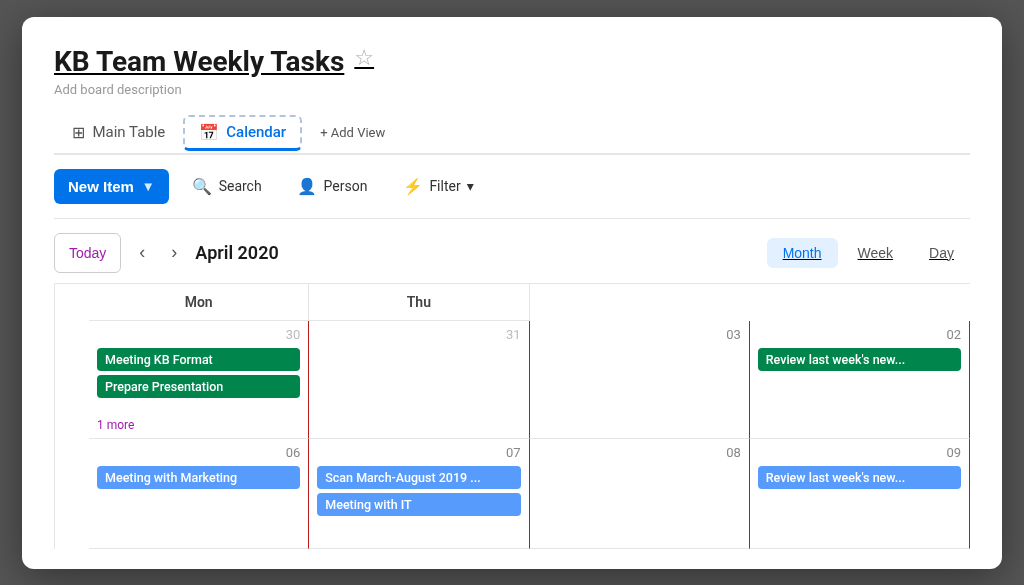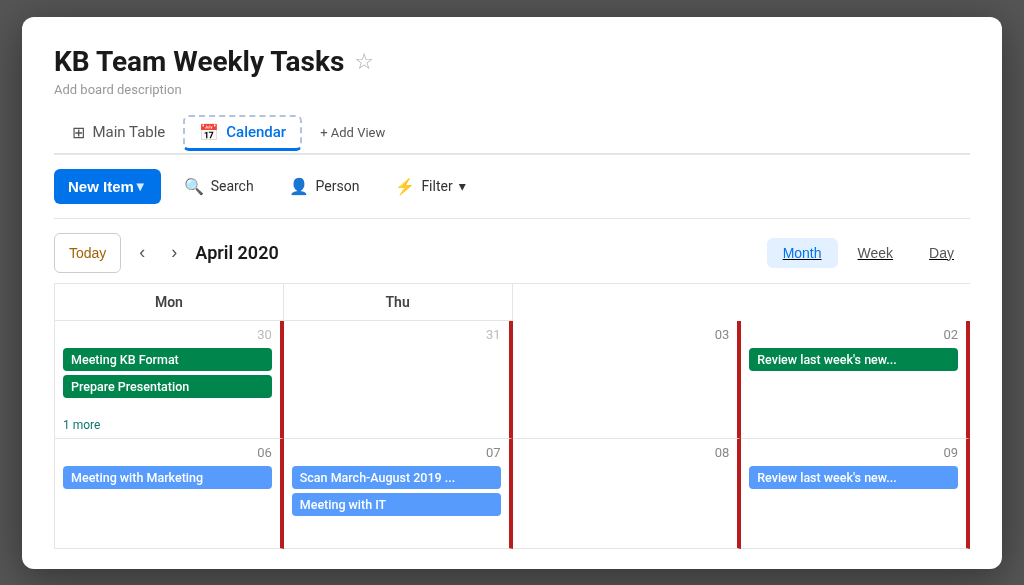--- a/index.html
+++ b/index.html
@@ -18,23 +18,24 @@
       min-height: 550px;
       box-shadow: 0 8px 40px rgba(0,0,0,0.4);
       overflow: hidden;
       padding: 0;
     }
     .window-content {
       padding: 28px 32px 20px 32px;
     }
     .title-row {
       display: flex;
-      align-items: center;
+      align-items: flex-start;
       gap: 10px;
       margin-bottom: 4px;
+      text-decoration: underline;
     }
     .app-title {
       font-size: 28px;
       font-weight: 700;
       color: #1a1a1a;
     }
     .star-icon {
       color: #aaa;
       font-size: 22px;
       cursor: pointer;
@@ -98,20 +99,21 @@
       background: #0073ea;
       color: #fff;
       border: none;
       border-radius: 6px;
       padding: 9px 14px;
       font-size: 15px;
       font-weight: 600;
       cursor: pointer;
       display: flex;
       align-items: center;
+      gap: 8px;
     }
     .btn-new-item .chevron {
       font-size: 13px;
       opacity: 0.85;
     }
     .toolbar-btn {
       display: flex;
       align-items: center;
       gap: 6px;
       padding: 8px 12px;
@@ -131,21 +133,21 @@
       padding: 14px 0 10px 0;
       gap: 10px;
     }
     .btn-today {
       border: 1px solid #ccc;
       background: #fff;
       border-radius: 6px;
       padding: 11px 14px;
       font-size: 14px;
       cursor: pointer;
-      color: #a16207;
+      color: #a21caf;
     }
     .nav-btn {
       background: none;
       border: none;
       font-size: 18px;
       cursor: pointer;
       color: #555;
       padding: 4px 8px;
       border-radius: 4px;
     }
@@ -173,41 +175,42 @@
     }
     .view-btn.active {
       background: #e3f0ff;
       color: #0073ea;
       font-weight: 500;
     }
     .calendar-grid {
       width: 100%;
       border-top: 1px solid #e5e5e5;
       border-left: 1px solid #e5e5e5;
+      padding-left: 34px;
     }
     .calendar-days-header {
       display: grid;
       grid-template-columns: 1fr 1fr 1fr 1fr;
     }
     .day-header {
       border-right: 1px solid #e5e5e5;
       border-bottom: 1px solid #e5e5e5;
       padding: 10px 0;
       text-align: center;
       font-size: 14px;
       font-weight: 600;
       color: #444;
       background: #fff;
     }
     .calendar-body {
       display: grid;
       grid-template-columns: 1fr 1fr 1fr 1fr;
     }
     .cal-cell {
-      border-right: 4px solid #b91c1c;
+      border-right: 1px solid #b91c1c;
       border-bottom: 1px solid #e5e5e5;
       min-height: 110px;
       padding: 6px 8px 6px 8px;
       position: relative;
       background: #fff;
     }
     .cal-cell.other-month .day-num {
       color: #bbb;
     }
     .day-num {
@@ -229,21 +232,21 @@
       text-overflow: ellipsis;
     }
     .event-green {
       background: #00854d;
     }
     .event-blue {
       background: #579bfc;
     }
     .more-link {
       font-size: 12px;
-      color: #0f766e;
+      color: #a21caf;
       cursor: pointer;
       margin-top: 20px;
     }
   </style>
 </head>
 <body>
 
 <div class="window">
   <div class="window-content">
 

